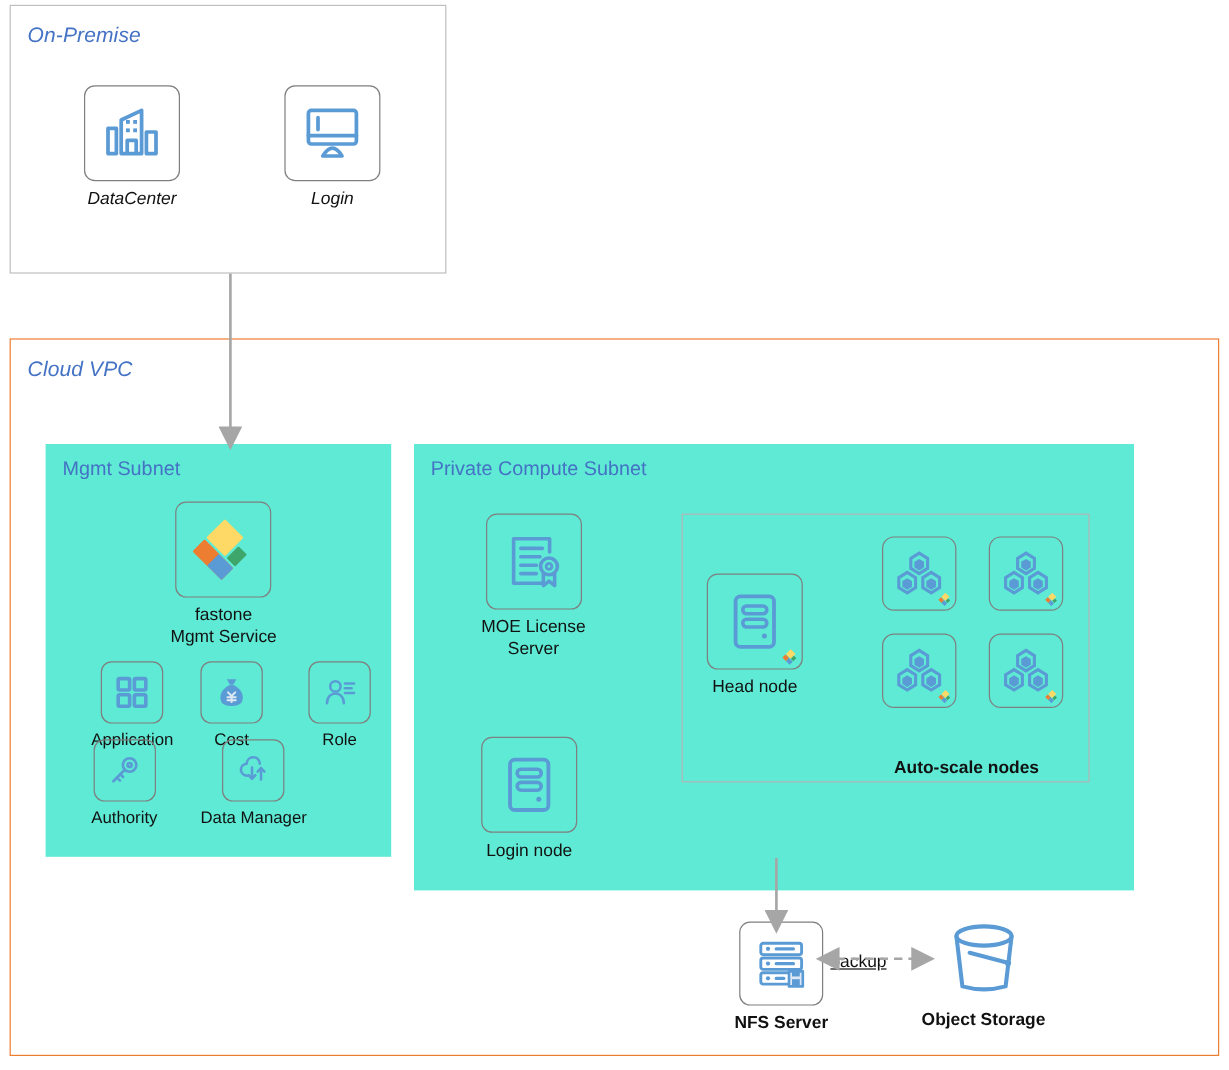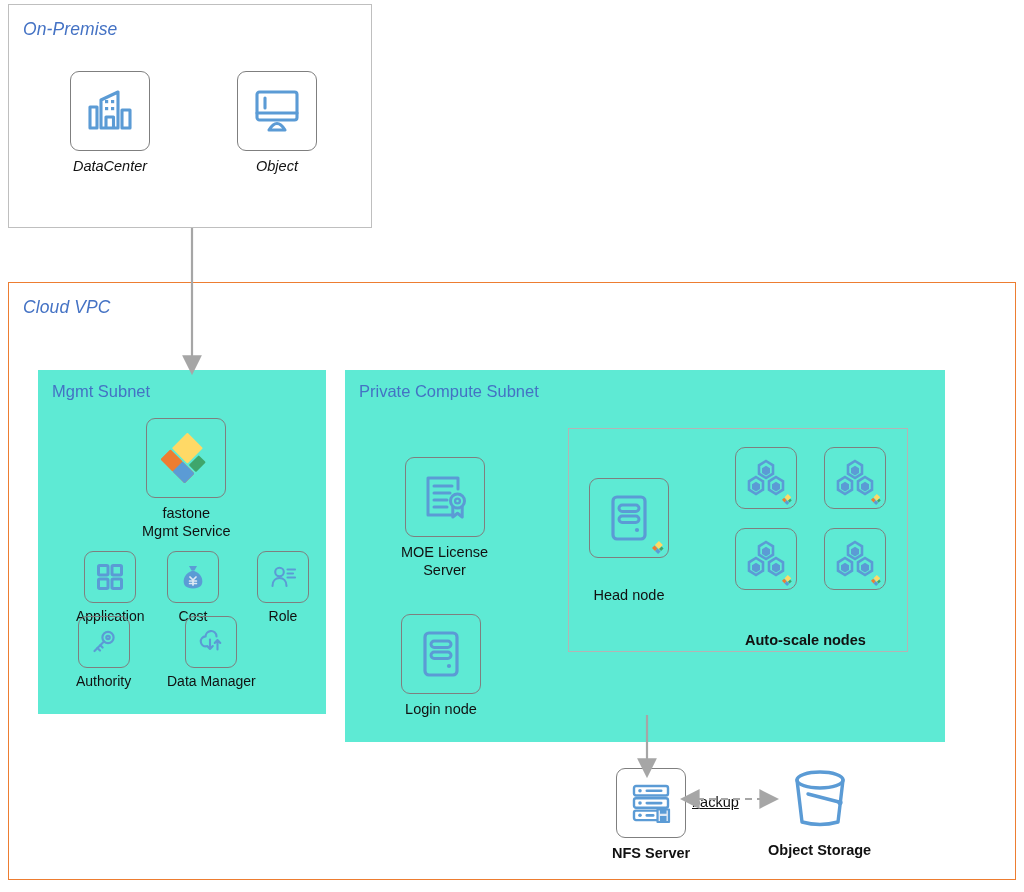--- a/index.html
+++ b/index.html
@@ -107,21 +107,21 @@
           <svg width="50" height="48" viewBox="0 0 50 48">
             <g fill="none" stroke="#5B9BD5" stroke-width="3.1" stroke-linejoin="round" stroke-linecap="round">
               <rect x="5" y="5" width="40" height="28" rx="2.5"></rect>
               <line x1="5" y1="26" x2="45" y2="26"></line>
               <path d="M17 43 Q25 30 33 43 Z"></path>
               <line x1="13" y1="11" x2="13" y2="21"></line>
             </g>
           </svg>
         </span>
       </div>
-      <div class="caption">Object</div>
+      <div class="caption">Login</div>
     </div>
   </div>
 
   <div class="zone zone-vpc">
     <div class="zone-title">Cloud VPC</div>
   </div>
 
   <div class="subnet subnet-mgmt">
     <div class="subnet-title">Mgmt Subnet</div>
 
@@ -225,21 +225,21 @@
         </span>
       </div>
       <div class="caption sm">Data Manager</div>
     </div>
   </div>
 
   <div class="subnet subnet-compute">
     <div class="subnet-title">Private Compute Subnet</div>
   </div>
 
-  <div class="node" style="left:401px;top:428px;margin-top:29px;">
+  <div class="node" style="left:401px;top:428px;">
     <div class="tile lg">
       <span>
         <svg width="50" height="50" viewBox="0 0 50 50">
           <path d="M8 6 L38 6 L38 17 M8 6 L8 43 L33 43" fill="none" stroke="#5B9BD5" stroke-width="3" stroke-linejoin="round" stroke-linecap="round"></path>
           <g stroke="#5B9BD5" stroke-width="3" stroke-linecap="round">
             <line x1="14" y1="14" x2="32" y2="14"></line>
             <line x1="14" y1="21" x2="30" y2="21"></line>
             <line x1="14" y1="28" x2="27" y2="28"></line>
             <line x1="14" y1="35" x2="27" y2="35"></line>
           </g>
@@ -262,21 +262,21 @@
           <rect x="12" y="23" width="20" height="6.5" rx="3.2" fill="none" stroke="#5B9BD5" stroke-width="3"></rect>
           <circle cx="30" cy="37" r="2.1" fill="#5B9BD5"></circle>
         </svg>
       </span>
     </div>
     <div class="caption">Login node</div>
   </div>
 
   <div class="group-box"></div>
 
-  <div class="node" style="left:589px;top:478px;gap:22px;">
+  <div class="node" style="left:589px;top:478px;">
     <div class="tile lg">
       <span>
         <svg width="44" height="50" viewBox="0 0 44 50">
           <rect x="6" y="4" width="32" height="42" rx="4" fill="none" stroke="#5B9BD5" stroke-width="3.2"></rect>
           <rect x="12" y="12" width="20" height="6.5" rx="3.2" fill="none" stroke="#5B9BD5" stroke-width="3"></rect>
           <rect x="12" y="23" width="20" height="6.5" rx="3.2" fill="none" stroke="#5B9BD5" stroke-width="3"></rect>
           <circle cx="30" cy="37" r="2.1" fill="#5B9BD5"></circle>
         </svg>
       </span>
       <span style="position:absolute;right:3px;bottom:3px;">

